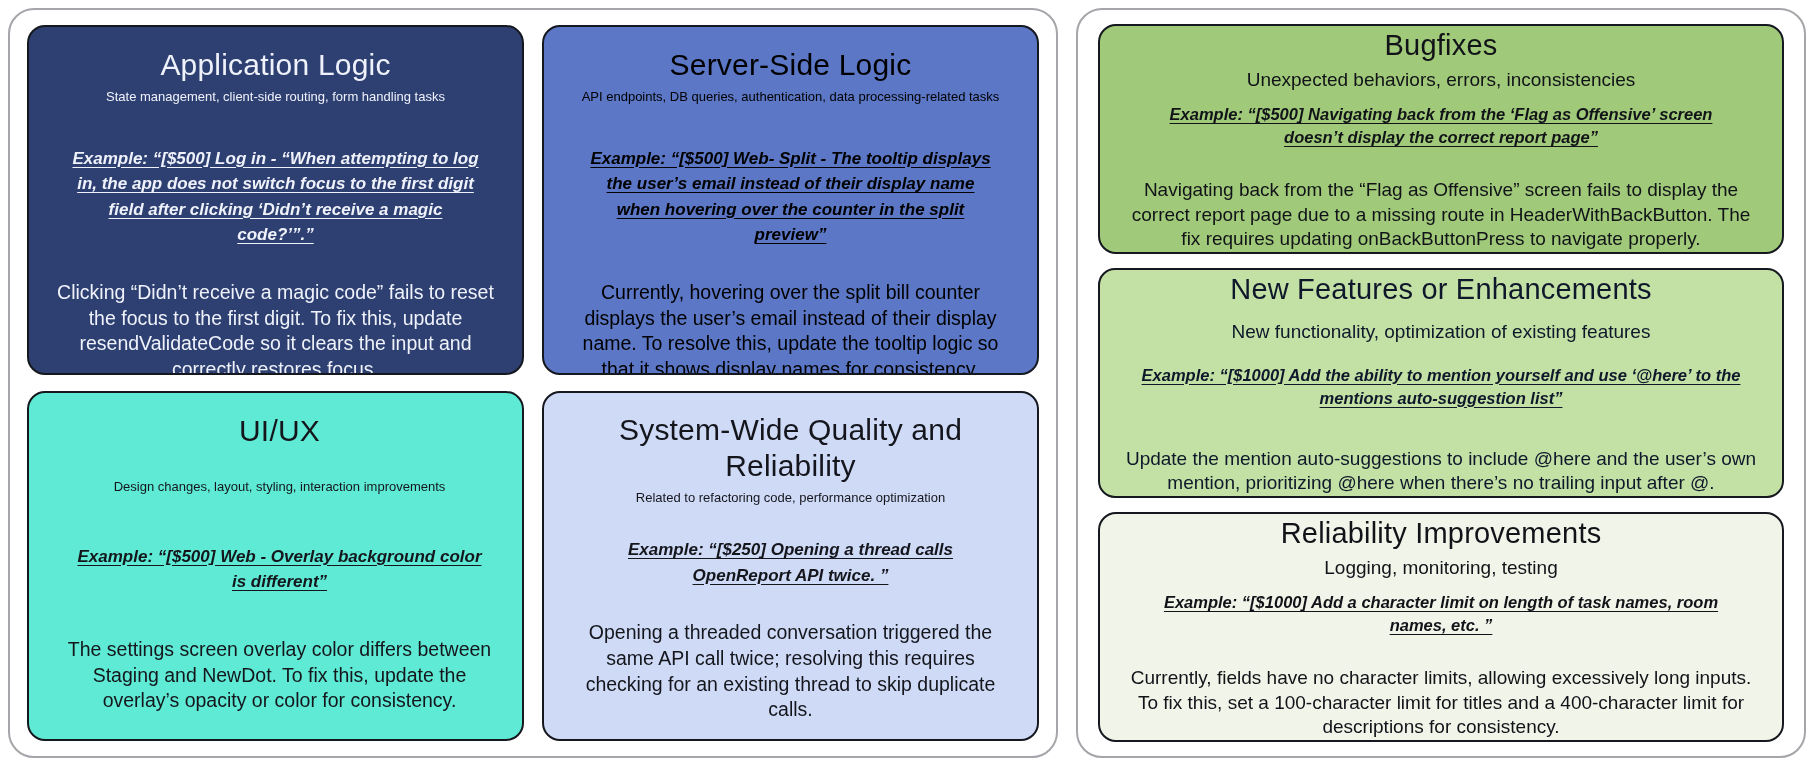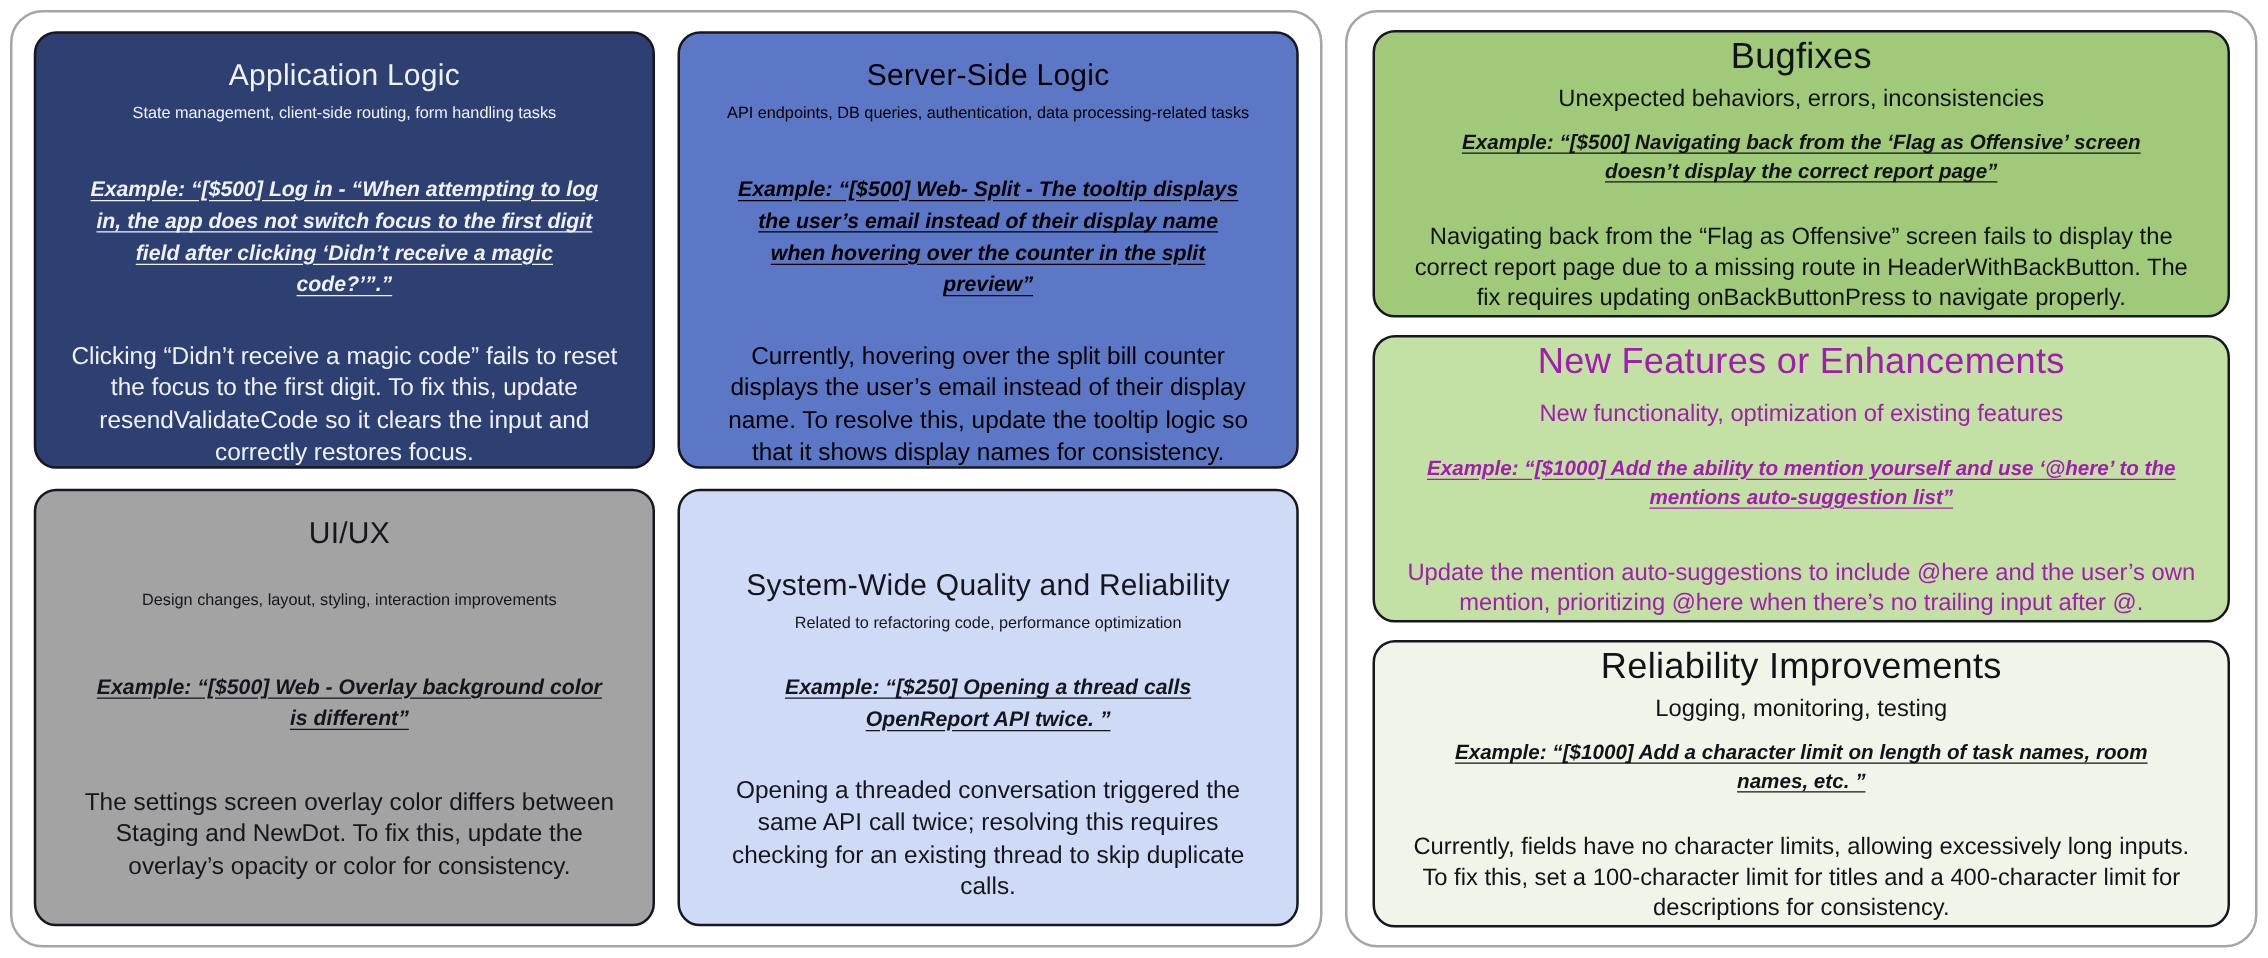--- a/index.html
+++ b/index.html
@@ -37,21 +37,21 @@
     border-radius: 18px;
     box-sizing: border-box;
     text-align: center;
     display: flex; flex-direction: column;
     overflow: hidden;
   }
   .panel-left .card { padding: 16px 24px; }
   .panel-right .card { padding: 0 22px; justify-content: space-between; }
 
   .title {
-    font-size: 24px; font-weight: 500; line-height: 1.2;
+    font-size: 30px; font-weight: 500; line-height: 1.2;
     margin: 4px 0 0; letter-spacing: 0.2px;
   }
   .panel-right .title { font-size: 29px; margin-top: 2px; }
 
   .sub { font-size: 13px; line-height: 1.3; margin: 6px 0 0; }
   .panel-right .sub { font-size: 19px; margin-top: 3px; }
 
   .example {
     font-size: 17px; font-weight: bold; font-style: italic;
     text-decoration: underline; text-underline-offset: 3px;
@@ -84,21 +84,21 @@
       <p class="body-text">Clicking “Didn’t receive a magic code” fails to reset the focus to the first digit. To fix this, update resendValidateCode so it clears the input and correctly restores focus.</p>
     </section>
 
     <section class="card card-server" style="background-color: rgb(91, 119, 197); color: #000000; border-color: rgb(21, 24, 30);">
       <h2 class="title">Server-Side Logic</h2>
       <p class="sub">API endpoints, DB queries, authentication, data processing-related tasks</p>
       <p class="example">Example: “[$500] Web- Split - The tooltip displays the user’s email instead of their display name when hovering over the counter in the split preview”</p>
       <p class="body-text">Currently, hovering over the split bill counter displays the user’s email instead of their display name. To resolve this, update the tooltip logic so that it shows display names for consistency.</p>
     </section>
 
-    <section class="card card-uiux" style="background-color: #a3a3a3; color: rgb(20, 22, 28); border-color: rgb(21, 24, 30); padding-left: 32px;">
+    <section class="card card-uiux" style="background-color: #5eead4; color: rgb(20, 22, 28); border-color: rgb(21, 24, 30); padding-left: 32px;">
       <h2 class="title">UI/UX</h2>
       <p class="sub">Design changes, layout, styling, interaction improvements</p>
       <p class="example">Example: “[$500] Web - Overlay background color is different”</p>
       <p class="body-text">The settings screen overlay color differs between Staging and NewDot. To fix this, update the overlay’s opacity or color for consistency.</p>
     </section>
 
     <section class="card card-system" style="background-color: rgb(207, 218, 247); color: rgb(20, 22, 28); border-color: rgb(21, 24, 30); justify-content: flex-end;">
       <h2 class="title">System-Wide Quality and Reliability</h2>
       <p class="sub">Related to refactoring code, performance optimization</p>
       <p class="example">Example: “[$250] Opening a thread calls OpenReport API twice. ”</p>
@@ -108,21 +108,21 @@
 
   <div class="panel panel-right" style="border-color: rgb(165, 165, 170);">
 
     <section class="card card-bugfixes" style="background-color: rgb(160, 202, 121); color: rgb(17, 19, 24); border-color: rgb(21, 24, 30);">
       <h2 class="title">Bugfixes</h2>
       <p class="sub">Unexpected behaviors, errors, inconsistencies</p>
       <p class="example">Example: “[$500] Navigating back from the ‘Flag as Offensive’ screen doesn’t display the correct report page”</p>
       <p class="body-text">Navigating back from the “Flag as Offensive” screen fails to display the correct report page due to a missing route in HeaderWithBackButton. The fix requires updating onBackButtonPress to navigate properly.</p>
     </section>
 
-    <section class="card card-newfeatures" style="background-color: rgb(195, 225, 165); color: #a21caf; border-color: rgb(21, 24, 30);">
+    <section class="card card-newfeatures" style="background-color: rgb(195, 225, 165); color: #0f172a; border-color: rgb(21, 24, 30); border-radius: 17px;">
       <h2 class="title">New Features or Enhancements</h2>
       <p class="sub">New functionality, optimization of existing features</p>
       <p class="example">Example: “[$1000] Add the ability to mention yourself and use ‘@here’ to the mentions auto-suggestion list”</p>
       <p class="body-text">Update the mention auto-suggestions to include @here and the user’s own mention, prioritizing @here when there’s no trailing input after @.</p>
     </section>
 
     <section class="card card-reliability" style="background-color: rgb(241, 245, 233); color: rgb(17, 19, 24); border-color: rgb(21, 24, 30);">
       <h2 class="title">Reliability Improvements</h2>
       <p class="sub">Logging, monitoring, testing</p>
       <p class="example">Example: “[$1000] Add a character limit on length of task names, room names, etc. ”</p>

